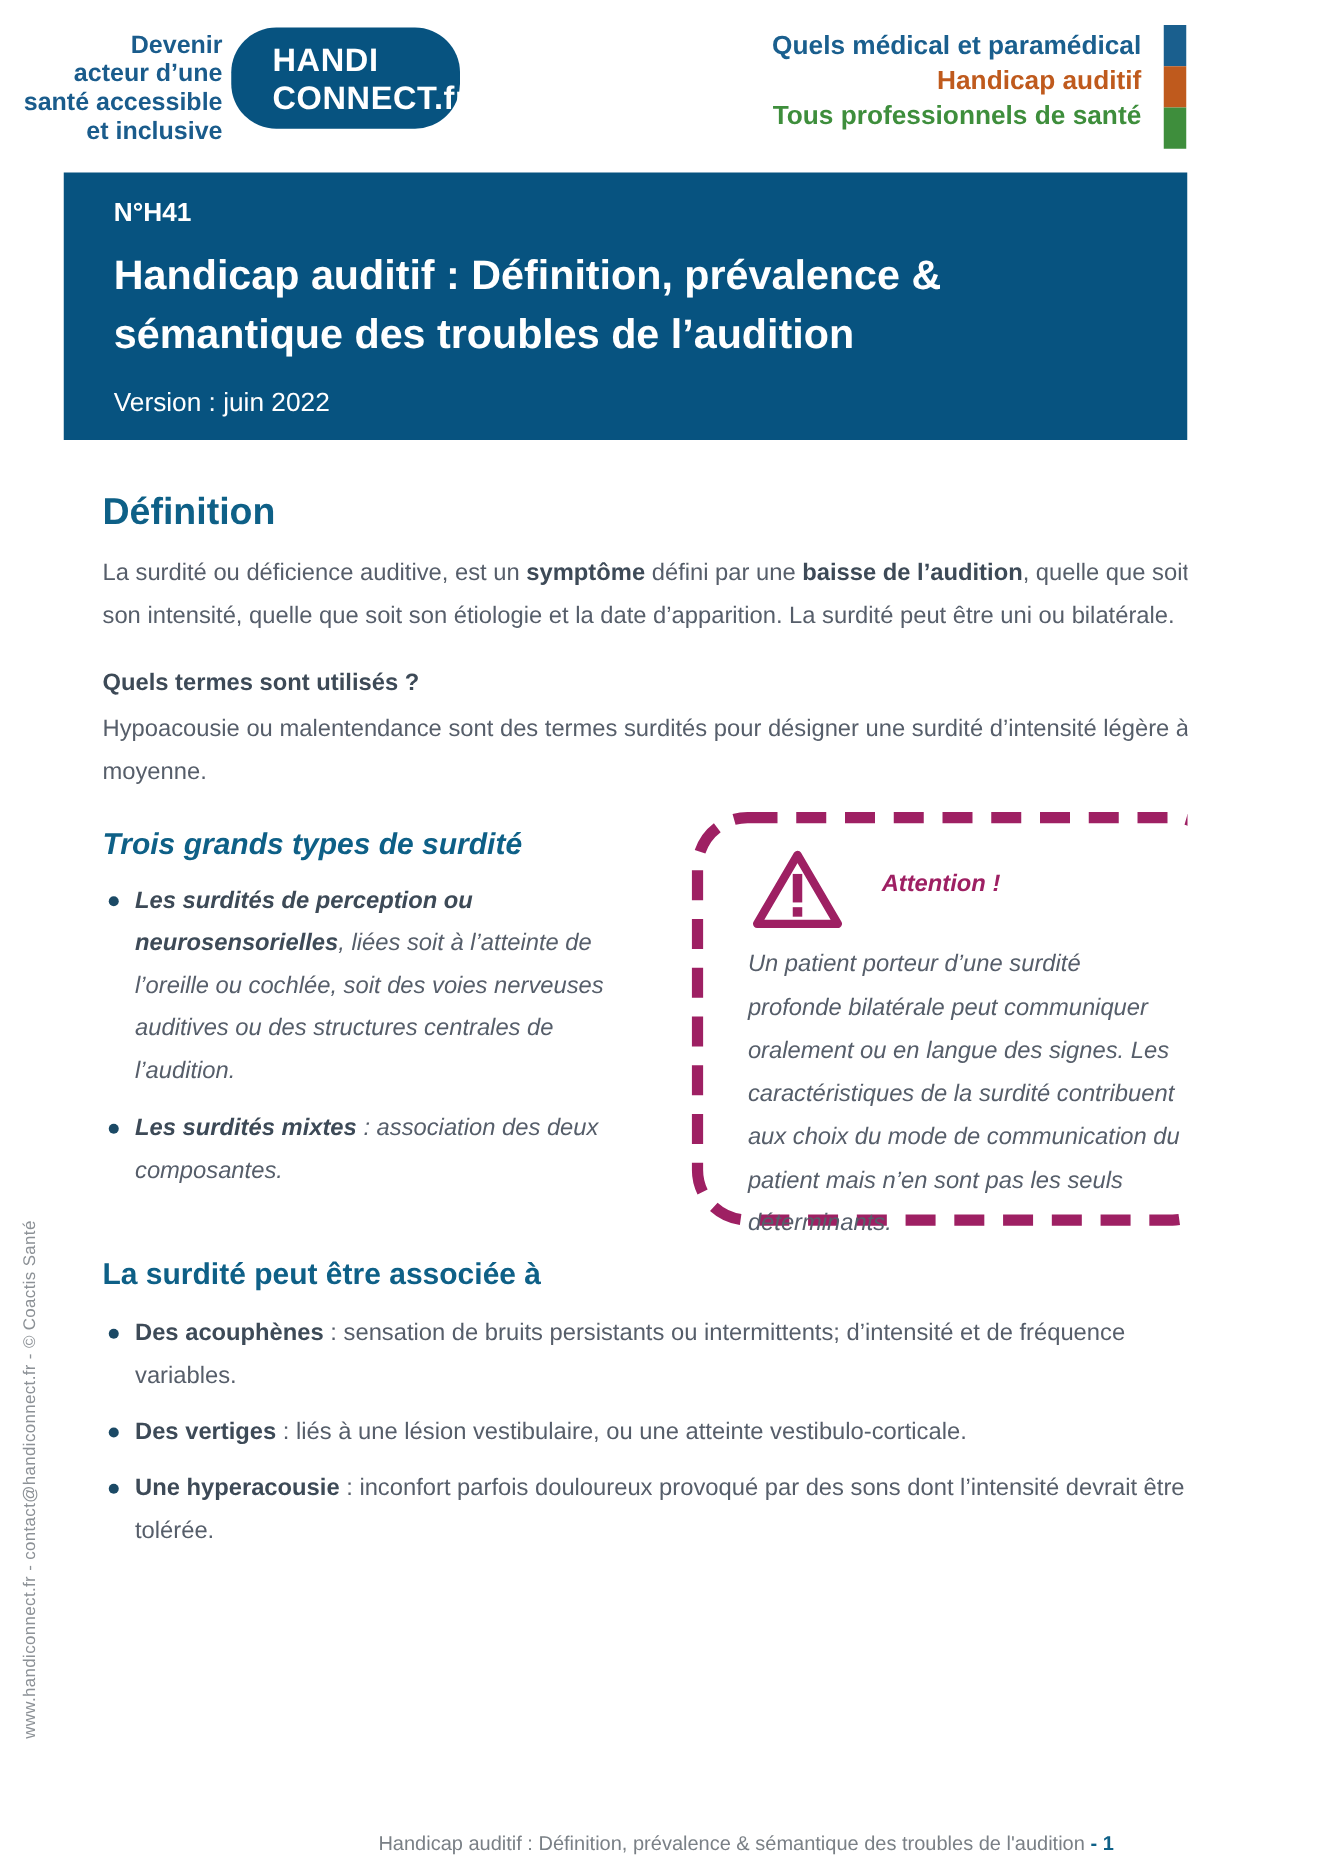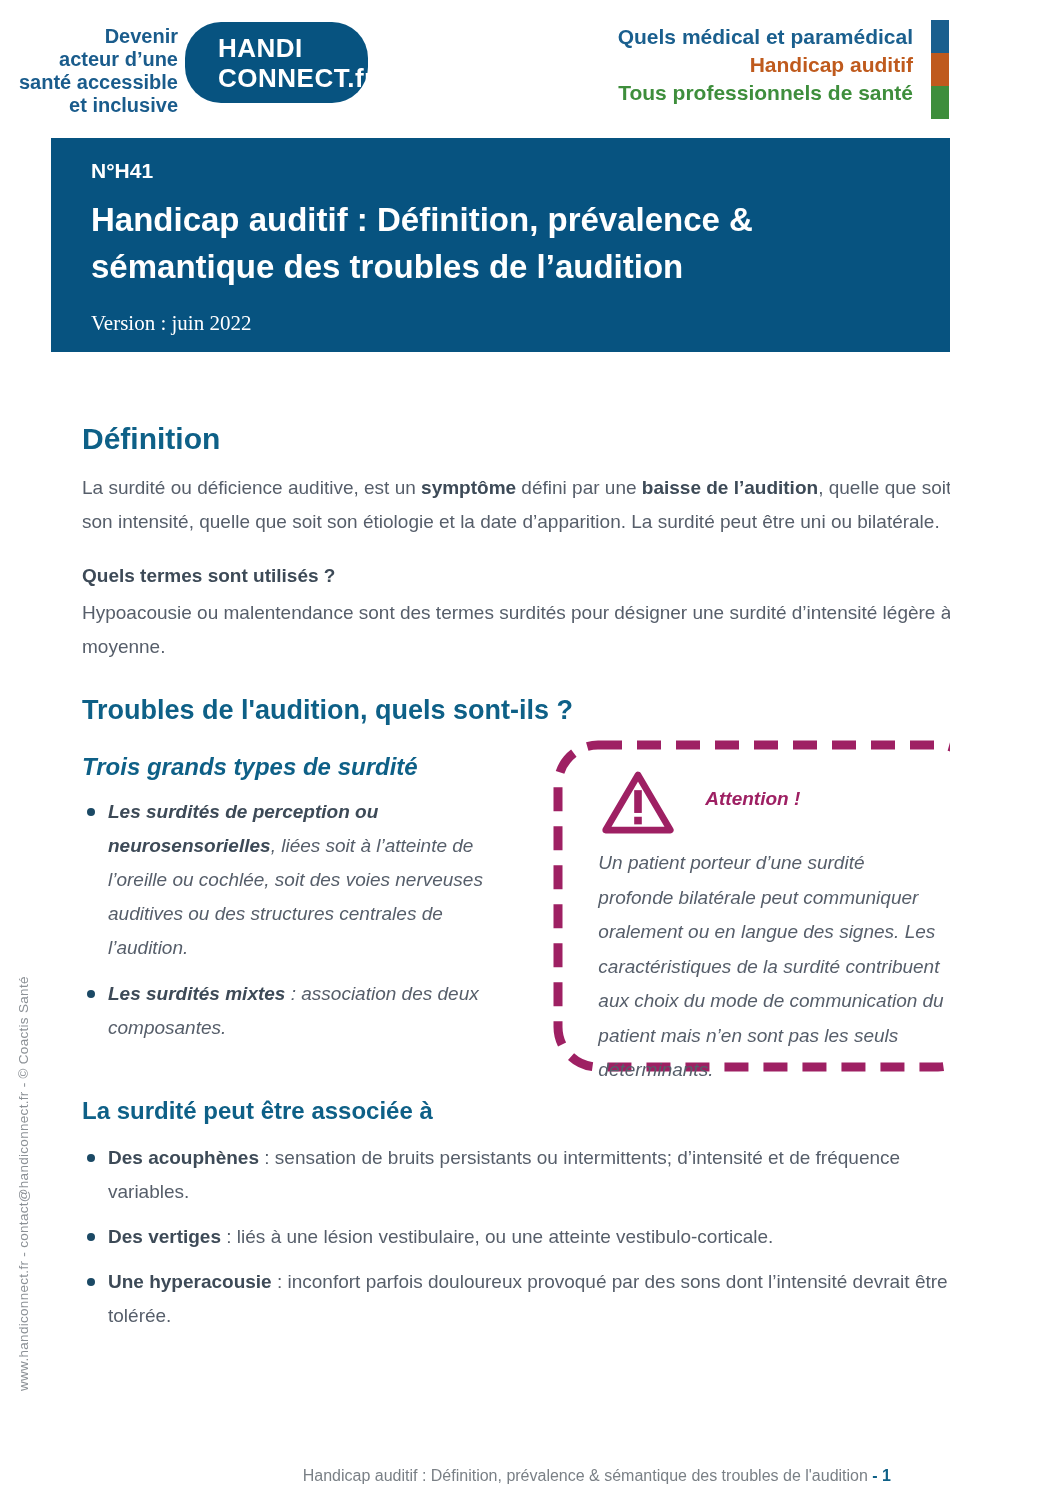--- a/index.html
+++ b/index.html
@@ -39,24 +39,24 @@
   .color-strip div{height:33px;}
   .strip-0{background:var(--cat_blue);}
   .strip-1{background:var(--cat_orange);}
   .strip-2{background:var(--cat_green);}
 
   
   .banner{position:absolute;top:138px;left:51px;right:0;height:214px;
     background:var(--brand_blue);color:#fff;padding:21px 0 0 40px;}
   .banner-number{font-size:21px;font-weight:bold;}
   .banner-title{font-size:33px;font-weight:bold;line-height:47px;margin-top:13px;max-width:790px;}
-  .banner-version{font-size:21px;margin-top:21px;font-family:Liberation Serif, serif;}
+  .banner-version{font-size:21px;margin-top:21px;}
 
   
-  .main{position:absolute;left:82px;top:419px;width:892px;
+  .main{position:absolute;left:82px;top:390px;width:892px;
     color:var(--text_gray);font-size:19px;}
   h1{color:var(--heading_teal);font-size:30px;font-weight:bold;line-height:40px;margin-bottom:12px;}
   .body-p{line-height:34px;}
   .q-head{color:var(--text_dark);font-weight:bold;margin-top:26px;}
   .q-ans{line-height:34px;margin-top:9px;}
   h2{color:var(--heading_teal);font-size:27px;font-weight:bold;margin-top:31px;}
   .row{display:flex;margin-top:14px;font-style:italic;}
   .col-left{width:448px;}
   h3{color:var(--heading_teal);font-size:24px;font-weight:bold;}
   .col-left h3{margin:13px 0 14px;}
@@ -121,21 +121,20 @@
 
   <div class="main">
 
     <h1>Définition</h1>
 
     <p class="body-p"><span>La surdité ou déficience auditive, est un </span><span class="lead">symptôme</span><span> défini par une </span><span class="lead">baisse de l’audition</span><span>, quelle que soit son intensité, quelle que soit son étiologie et la date d’apparition. La surdité peut être uni ou bilatérale.</span></p>
 
     <p class="q-head">Quels termes sont utilisés ?</p>
     <p class="q-ans">Hypoacousie ou malentendance sont des termes surdités pour désigner une surdité d’intensité légère à moyenne.</p>
 
-    <h2>Troubles de l'audition, quels sont-ils ?</h2>
 
     <div class="row">
       <div class="col-left">
         <h3>Trois grands types de surdité</h3>
         <ul>
           <li><span class="lead">Les surdités de perception ou neurosensorielles</span><span>, liées soit à l’atteinte de l’oreille ou cochlée, soit des voies nerveuses auditives ou des structures centrales de l’audition.</span></li>
           <li><span class="lead">Les surdités mixtes</span><span> : association des deux composantes.</span></li>
         </ul>
       </div>
 

